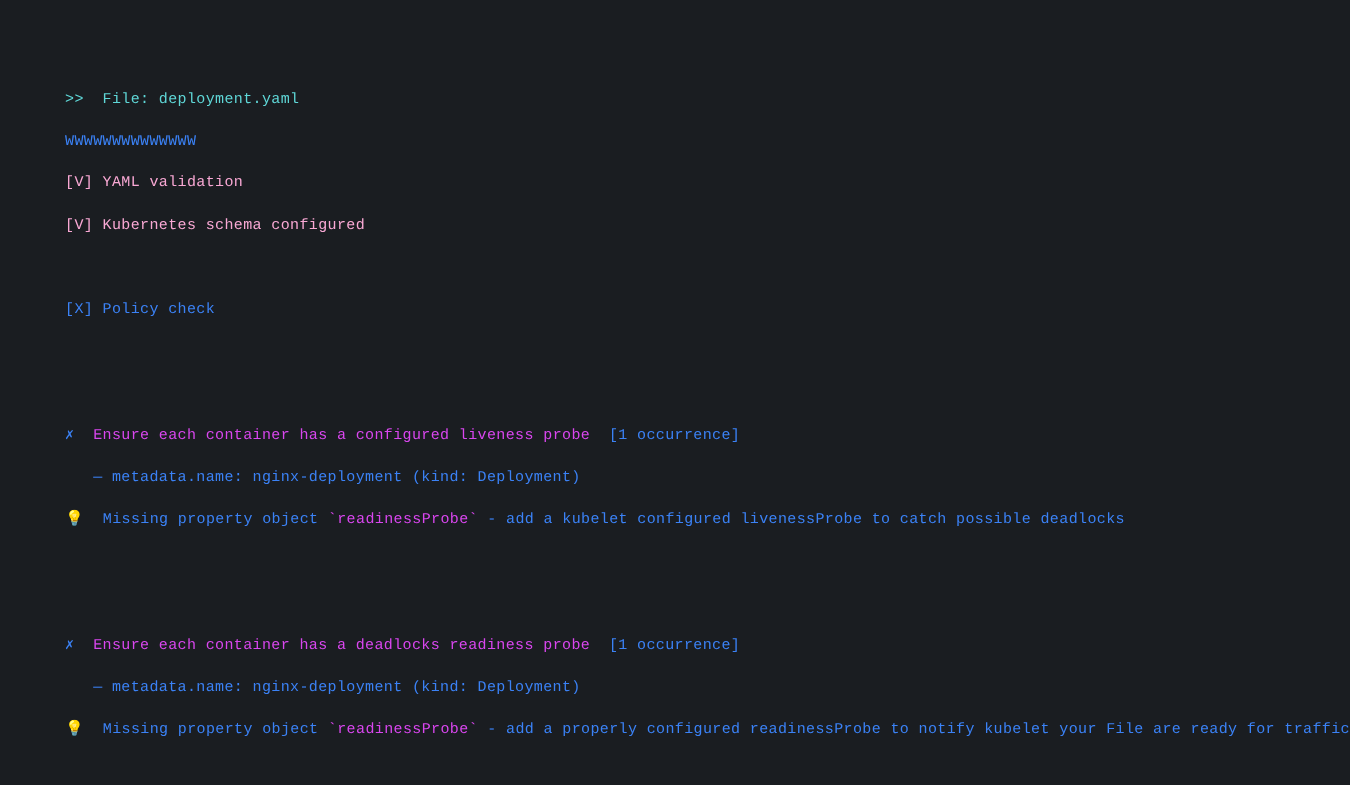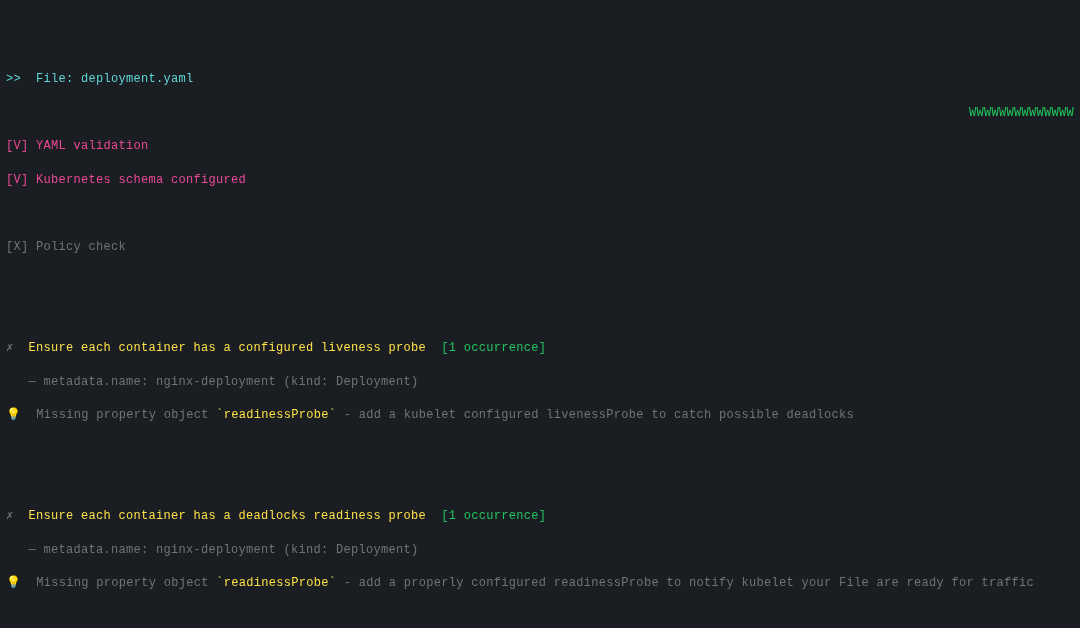--- a/index.html
+++ b/index.html
@@ -7,26 +7,26 @@
       background: #1a1d21;
       color: #b8bcc0;
       font-family: 'Consolas', 'Monaco', 'Courier New', monospace;
       font-size: 12px;
       line-height: 1.4;
       padding: 4px 6px;
       white-space: pre;
       letter-spacing: 0.3px;
     }
     .cyan { color: #5fd7d7; }
-    .green { color: #ec4899; }
-    .darkred { color: #fde047; }
-    .white { color: #737373; }
-    .dim { color: #22c55e; text-align: right; }
+    .green { color: #f9a8d4; }
+    .darkred { color: #d946ef; }
+    .white { color: #3b82f6; }
+    .dim { color: #3b82f6; }
     span { display: inline; }
-    div.line { display: block; min-height: 1.4em; }
+    div.line { display: block; min-height: 1.4em; margin-left: 46px; }
   </style>
 </head>
 <body>
 
 
 
 <div class="line"><span class="cyan">&gt;&gt;</span><span>  </span><span class="cyan">File:</span><span> </span><span class="cyan">deployment.yaml</span></div>
 <div class="line dim">WWWWWWWWWWWWWW</div>
 <div class="line green">[V] YAML validation</div>
 <div class="line green">[V] Kubernetes schema configured</div>

